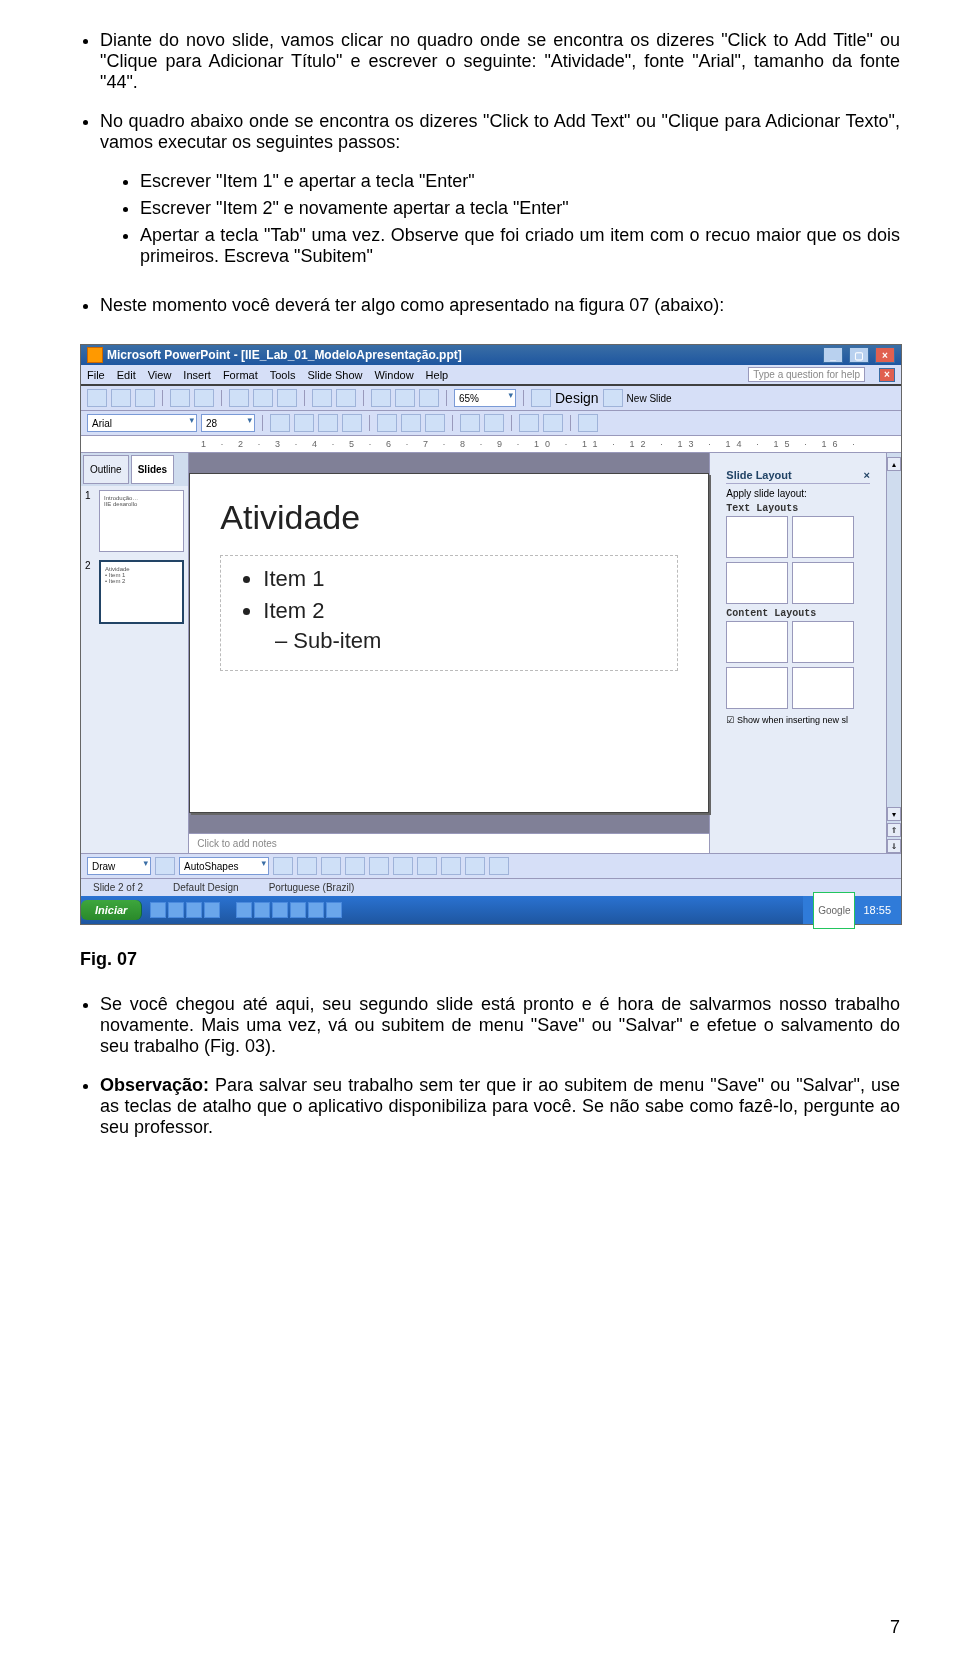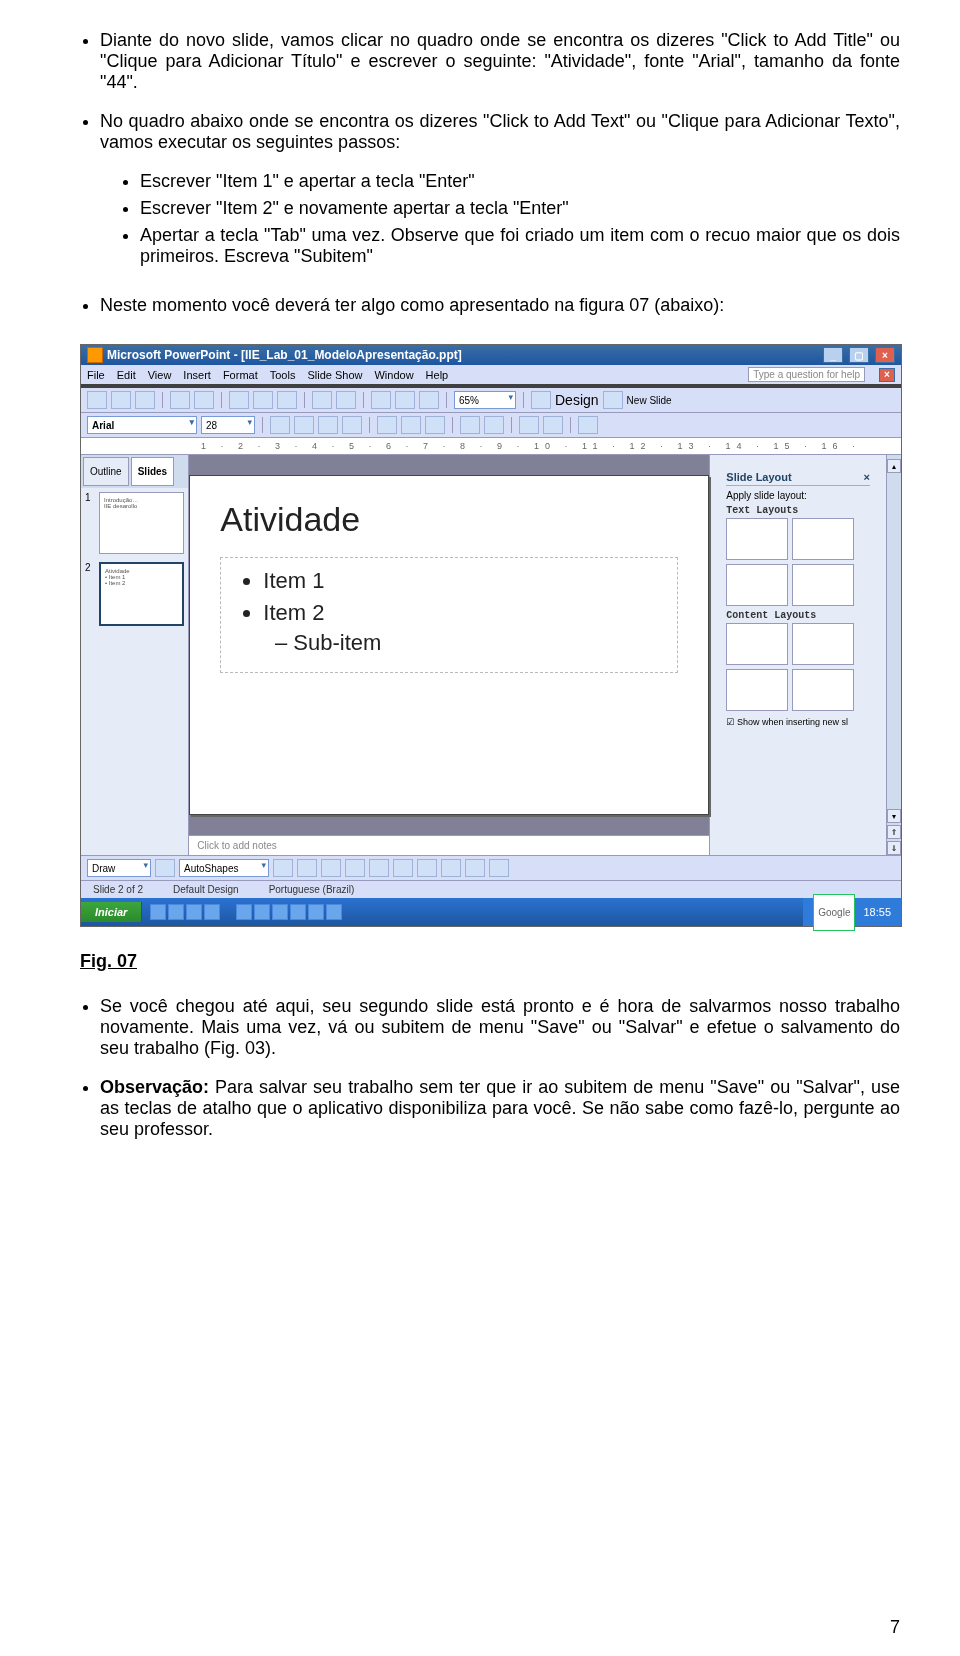--- a/index.html
+++ b/index.html
@@ -21,21 +21,21 @@
     padding-left:20px;
     margin:0 0 28px 0;
   }
   ul.outer > li { margin-bottom:18px; text-align:justify; }
   ul.inner {
     list-style:disc;
     padding-left:40px;
     margin-top:18px;
   }
   ul.inner > li { margin-bottom:6px; text-align:justify; }
-  .fig-label { font-weight:bold; margin:24px 0 24px 0;text-decoration:underline; }
+  .fig-label { font-weight:bold; margin:24px 0 24px 0; }
   .page-num { position:absolute; bottom:18px; right:60px; font-size:18px; }
 
   
   .screenshot {
     width:820px;
     margin:10px auto 24px auto;
     border:1px solid #666;
     font-family: Tahoma, Arial, sans-serif;
     font-size:11px;
     background:#ece9d8;
@@ -47,21 +47,21 @@
     align-items:center;
     padding:2px 6px;
     gap:4px;
   }
   .titlebar .app-icon { width:14px;height:14px;background:#f90;border:1px solid #c60; }
   .titlebar .tt { flex:1; font-size:12px; font-weight:bold;}
   .winbtn { width:18px;height:14px;background:#b9d1ef;border:1px solid #3a6ea5;margin-left:2px; display:flex;align-items:center;justify-content:center;font-weight:bold;font-size:10px;color:#fff;}
   .winbtn.close { background:#e06050;}
   .menubar {
     background:#d6dff7;
-    border-bottom:4px solid #404040;
+    border-bottom:2px solid #404040;
     padding:2px 6px;
     display:flex;
     gap:12px;
     align-items:center;
   }
   .menubar .spacer {flex:1;}
   .helpbox { font-size:10px; color:#888; border:1px solid #99b;padding:1px 4px;background:#fff;}
   .toolbar {
     background:#d6dff7;
     border-bottom:1px solid #99b;
@@ -107,21 +107,21 @@
   .rp-title{display:flex;justify-content:space-between;align-items:center;color:#246;font-weight:bold;border-bottom:1px solid #aac;padding-bottom:2px;margin-bottom:4px;font-size:11px;}
   .rp-section{color:#333;margin:4px 0 2px;font-weight:bold;font-family:Liberation Mono, monospace;}
   .lay-grid{display:flex;flex-wrap:wrap;gap:4px;}
   .lay{width:60px;height:40px;background:#fff;border:1px solid #99b;}
   .rp-check{margin-top:6px;font-size:9px;}
   .scroll{width:14px;background:#cfdcee;display:flex;flex-direction:column;align-items:center;gap:2px;padding-top:4px;border-left:1px solid #99b;}
   .scrbtn{width:12px;height:12px;border:1px solid #99b;background:#e6ecf7;font-size:8px;display:flex;align-items:center;justify-content:center;}
   .statusbar{background:#d6dff7;border-top:1px solid #99b;display:flex;gap:30px;padding:3px 12px;font-size:10px;color:#333;}
   .drawbar{background:#d6dff7;border-top:1px solid #99b;display:flex;gap:4px;padding:3px 6px;align-items:center;}
   .taskbar{background:linear-gradient(#2a72d1,#1e56a0);color:#fff;display:flex;align-items:center;padding:0;font-size:11px;height:28px;}
-  .startbtn{background:linear-gradient(#3da63d,#2a8a2a);padding:4px 14px;font-weight:bold;font-style:italic;border-right:1px solid #164;}
+  .startbtn{background:linear-gradient(#3da63d,#2a8a2a);padding:4px 14px;font-weight:bold;font-style:italic;border-right:1px solid #164;border-radius:6px;}
   .taskbar .tray{margin-left:auto;display:flex;align-items:center;gap:8px;padding:0 10px;background:#2f7bd9;height:100%;}
   .gbox{background:#fff;color:#666;font-size:10px;padding:12px 4px;border:1px solid #22c55e;}
   .taskicons{display:flex;gap:2px;padding:0 8px;}
   .ticon{width:14px;height:14px;border:1px solid #4a8ade;background:#6aa6eb;}
 </style>
 </head>
 <body>
 
 <div class="page">
 
@@ -186,21 +186,21 @@
       <span class="sep"></span>
       <span class="combo" style="width:42px;">65%</span>
       <span class="sep"></span>
       <span class="tbtn"></span>
       <span style="font-size:14px;">Design</span>
       <span class="tbtn"></span>
       <span style="font-size:10px;">New Slide</span>
     </div>
 
     <div class="toolbar">
-      <span class="combo" style="width:90px;font-weight:bold;">Arial</span>
+      <span class="combo" style="width:90px;">Arial</span>
       <span class="combo" style="width:34px;">28</span>
       <span class="sep"></span>
       <span class="tbtn"></span>
       <span class="tbtn"></span>
       <span class="tbtn"></span>
       <span class="tbtn"></span>
       <span class="sep"></span>
       <span class="tbtn"></span>
       <span class="tbtn"></span>
       <span class="tbtn"></span>

